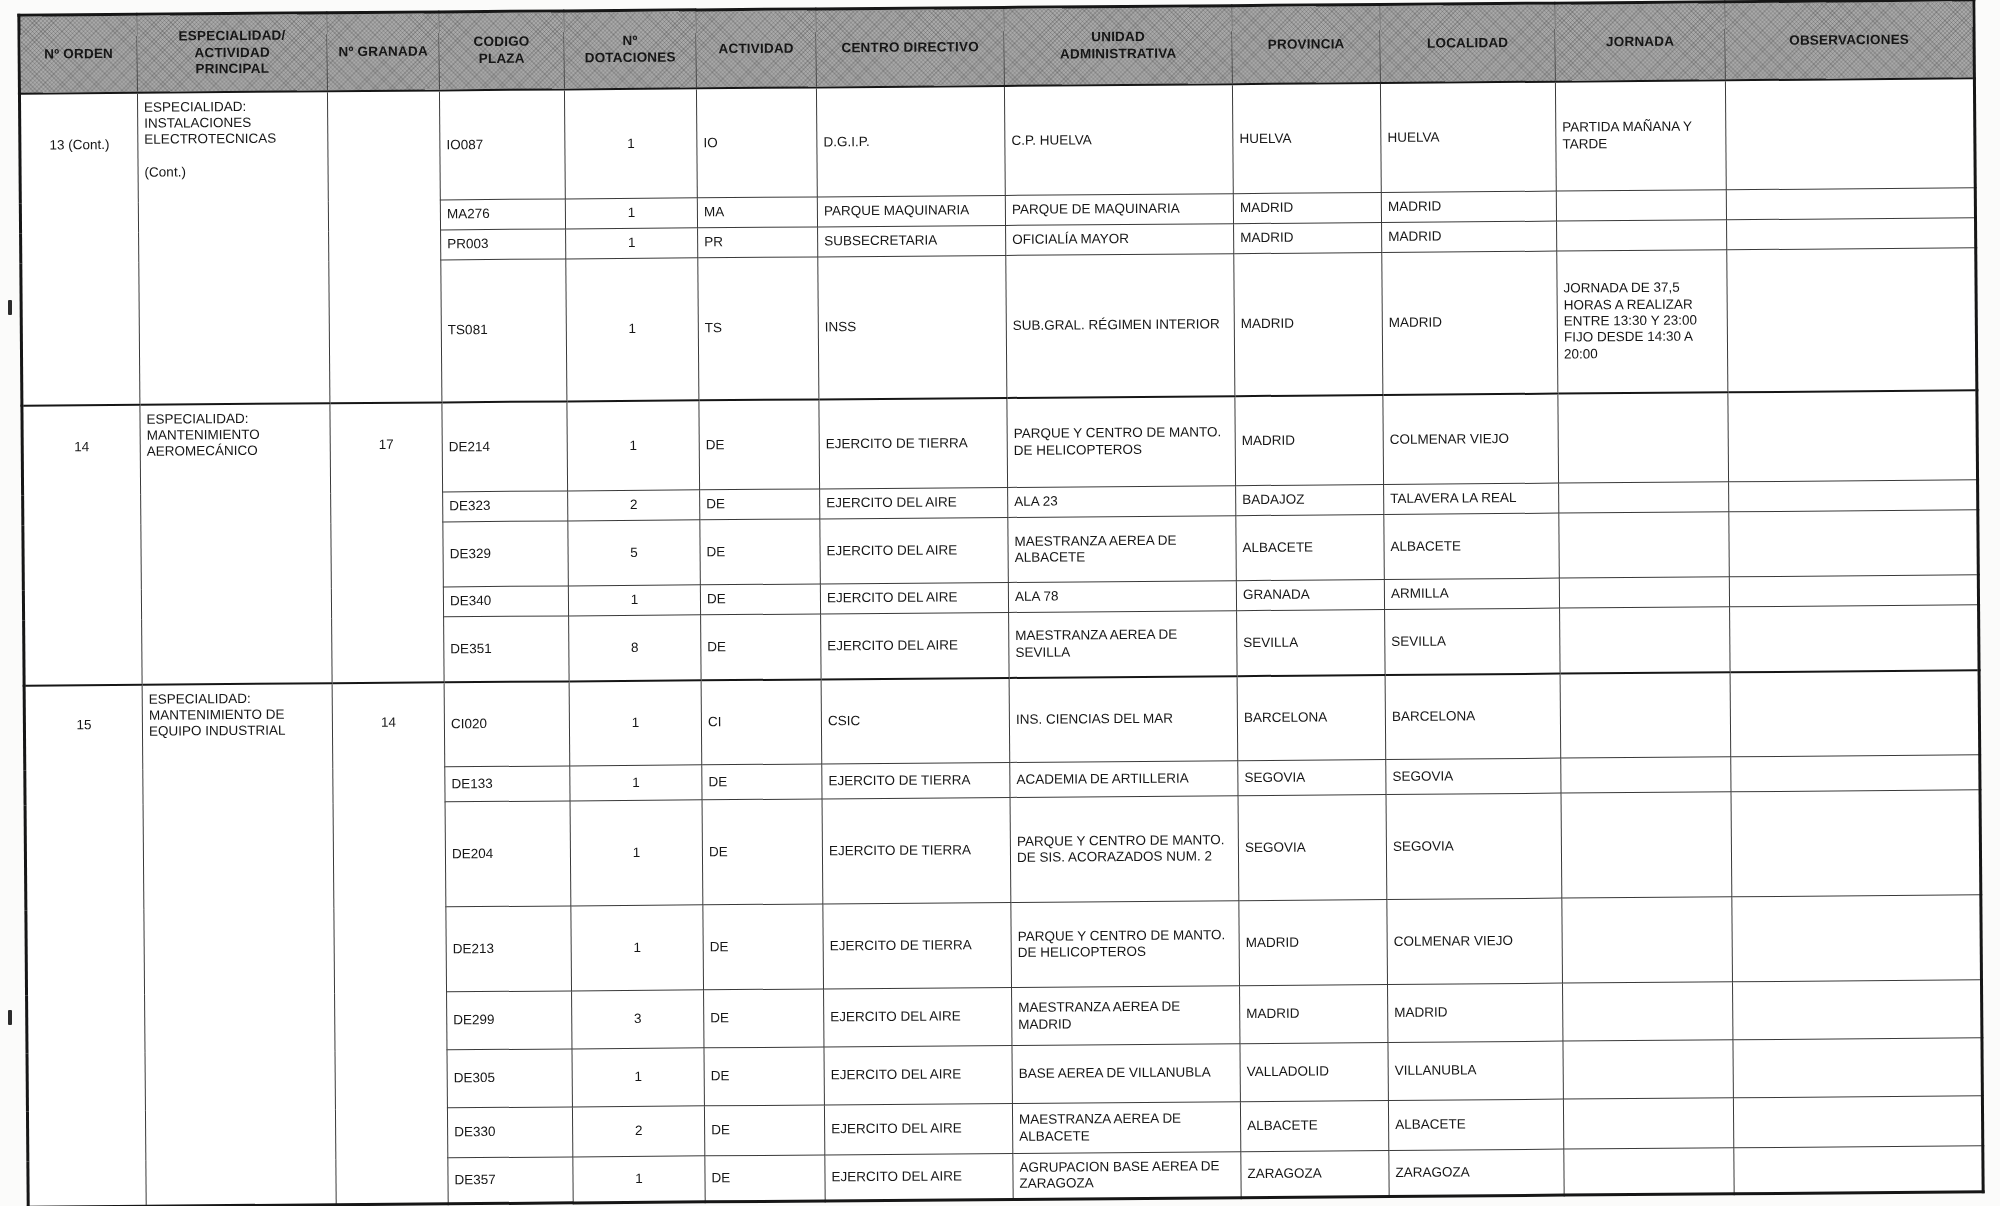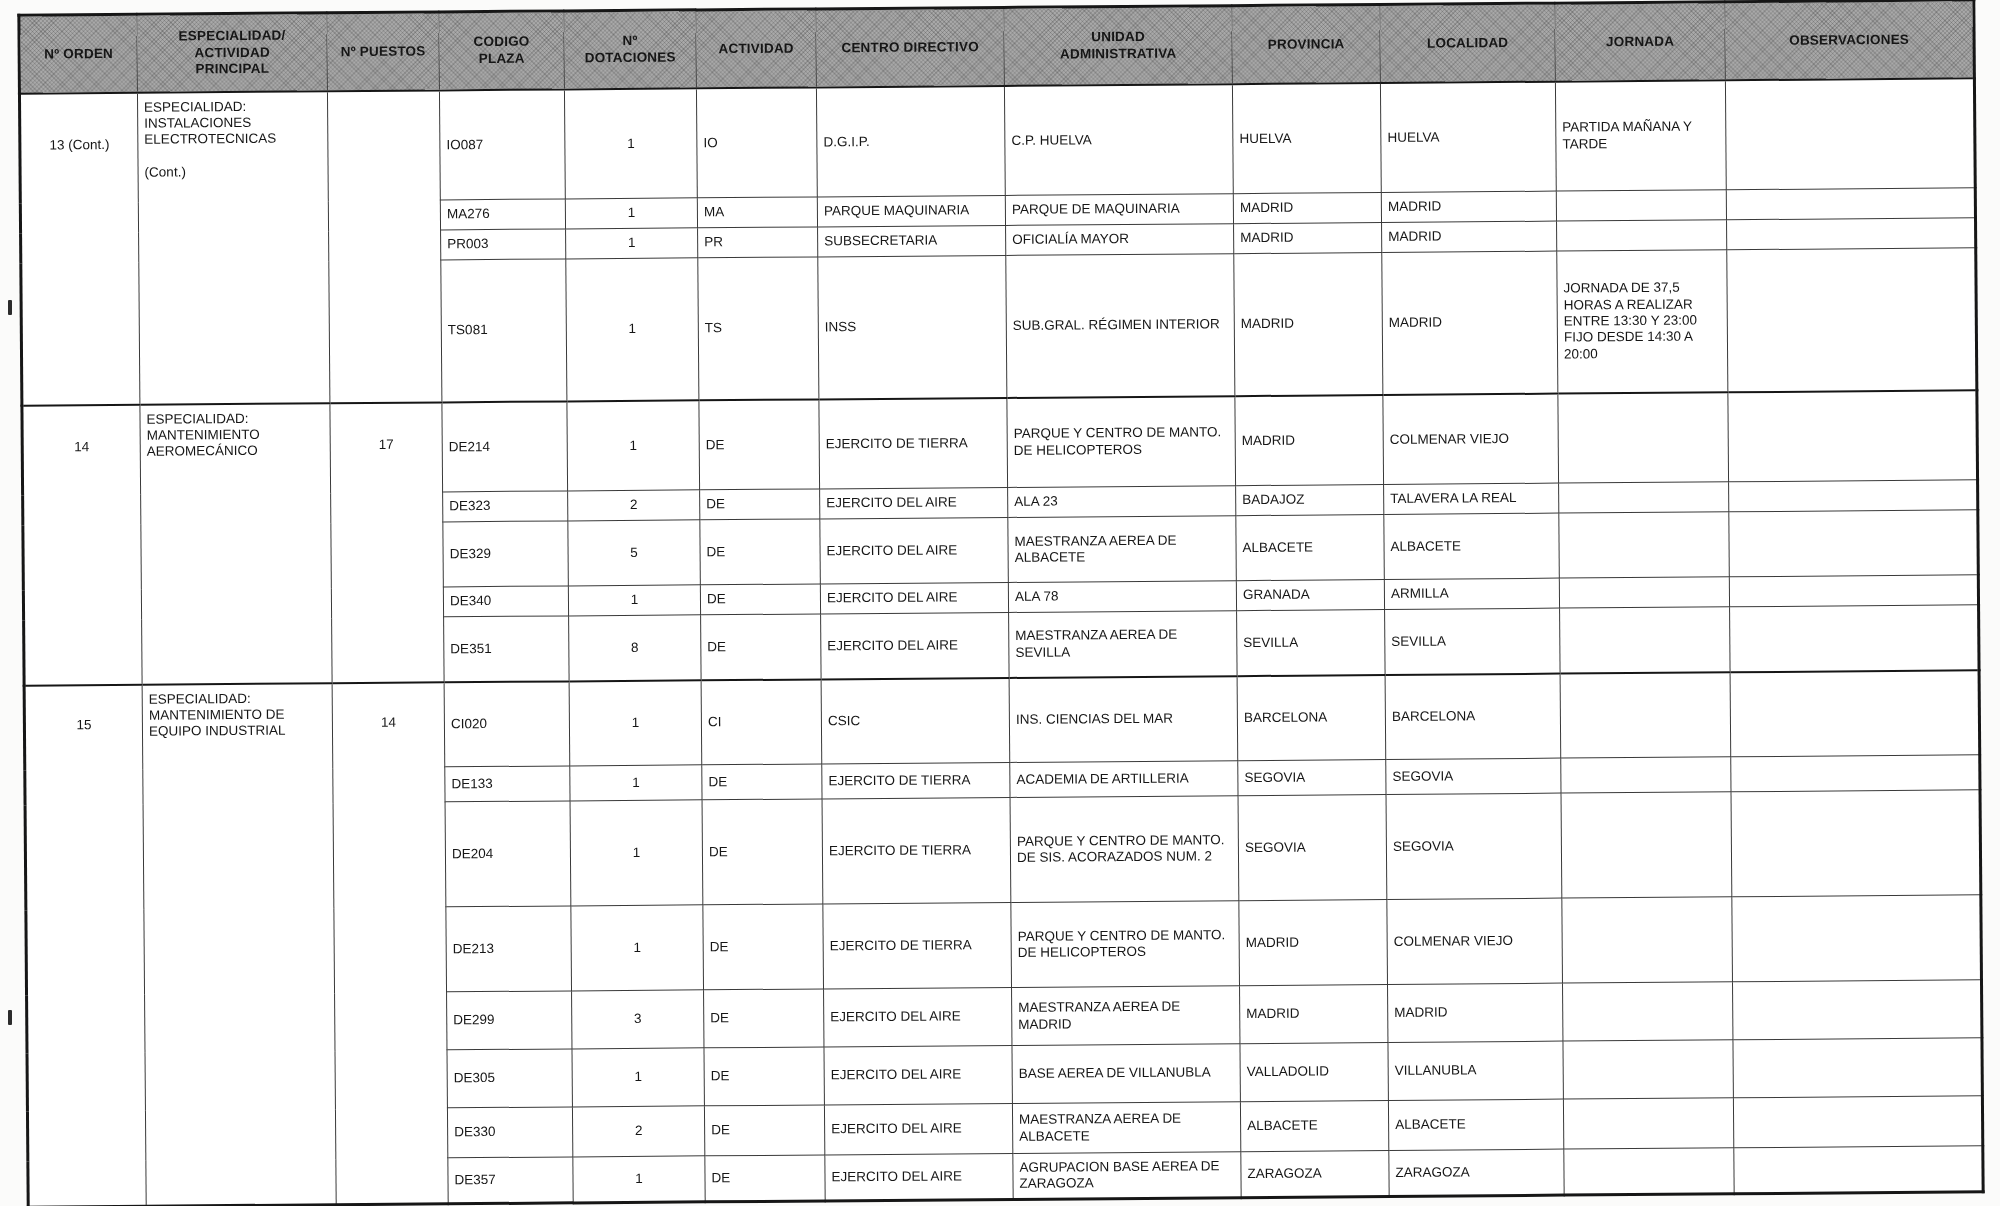--- a/index.html
+++ b/index.html
@@ -74,21 +74,21 @@
           <col style="width: 175px;">
           <col style="width: 170px;">
           <col style="width: 249px;">
         </colgroup>
         <thead>
           <tr style="height: 78px;">
             <th>Nº ORDEN</th>
             <th>ESPECIALIDAD/
 ACTIVIDAD
 PRINCIPAL</th>
-            <th>Nº PUESTOS</th>
+            <th>Nº GRANADA</th>
             <th>CODIGO
 PLAZA</th>
             <th>Nº
 DOTACIONES</th>
             <th>ACTIVIDAD</th>
             <th>CENTRO DIRECTIVO</th>
             <th>UNIDAD
 ADMINISTRATIVA</th>
             <th>PROVINCIA</th>
             <th>LOCALIDAD</th>

